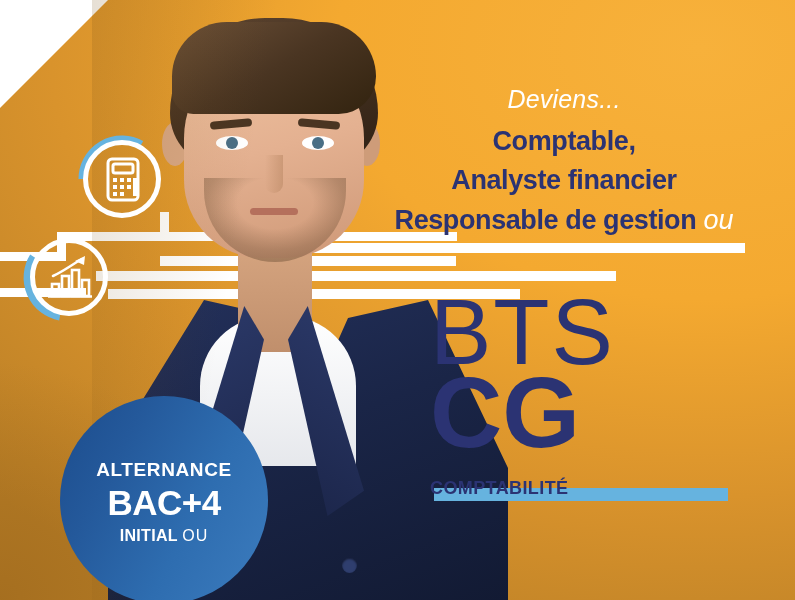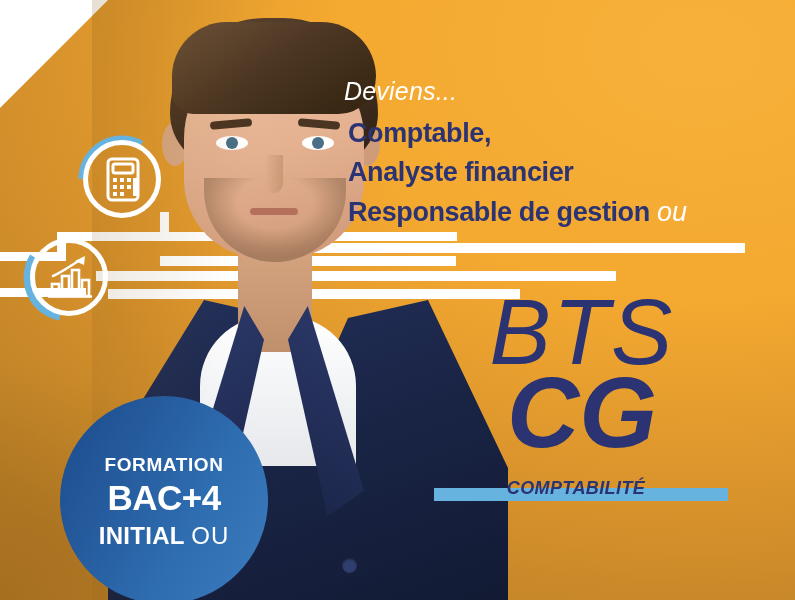--- a/index.html
+++ b/index.html
@@ -33,36 +33,36 @@
   .icon-circle{position:absolute;}
   .icon-ring{
     position:absolute;inset:0;border-radius:50%;
     border:5px solid #ffffff;box-sizing:border-box;
   }
   .icon-arc{position:absolute;overflow:visible;}
   .icon-glyph{position:absolute;inset:0;display:block;}
 
   
   .headline{
-    position:absolute;left:344px;top:78px;width:440px;
+    position:absolute;left:344px;top:86px;width:440px;text-align:center;
   }
   .deviens{
     font-size:25px;font-style:italic;font-weight:300;color:#ffffff;
     letter-spacing:.2px;line-height:1.1;margin:0 0 10px 0;
   }
   .hl-line{
     font-size:27px;font-weight:bold;color:#2B3373;
     letter-spacing:-.4px;line-height:1.32;white-space:nowrap;margin:4px;
   }
   .hl-line .ou{
     color:#ffffff;font-style:italic;font-weight:400;letter-spacing:0;
   }
 
   
-  .bts-block{position:absolute;left:430px;top:296px;width:340px;text-align:center;font-style:italic;}
+  .bts-block{position:absolute;left:430px;top:296px;width:340px;text-align:left;}
   .bts{
     font-size:92px;line-height:.80;color:#2B3373;font-weight:300;
     letter-spacing:2px;margin:0;padding-right:36px;
   }
   .cg{
     font-size:100px;line-height:.84;color:#2B3373;font-weight:bold;
     letter-spacing:0px;margin:0;padding-right:36px;
   }
   .sub-wrap{margin-top:22px;padding-right:48px;}
   .sub-line{
@@ -81,21 +81,21 @@
   .badge{
     position:absolute;left:60px;top:396px;width:208px;height:208px;
     border-radius:50%;
     background:linear-gradient(118deg,#1C4C8C 0%,#24599B 28%,#2E6DB0 62%,#3C7CBE 100%);
     color:#fff;text-align:center;
     display:flex;flex-direction:column;justify-content:center;align-items:center;
     box-sizing:border-box;padding-top:4px;
   }
   .badge-l1{font-size:19px;font-weight:bold;letter-spacing:.6px;line-height:1.25;}
   .badge-l2{font-size:35px;font-weight:bold;letter-spacing:-.5px;line-height:1.2;margin:1px 0 2px;}
-  .badge-l3{font-size:24px;font-weight:bold;letter-spacing:.3px;line-height:1.25;}
+  .badge-l3{font-size:16px;font-weight:bold;letter-spacing:.3px;line-height:1.25;}
   .badge-l3 .ou{font-weight:300;letter-spacing:1px;}
   .badge-l4{font-size:20px;font-weight:bold;letter-spacing:.3px;line-height:1.25;}
 
   
   .photo{position:absolute;left:92px;top:0;width:430px;height:600px;overflow:hidden;}
   .ph{position:absolute;}
   .hair{
     left:78px;top:18px;width:208px;height:150px;border-radius:104px 104px 60px 60px;
     background:linear-gradient(160deg,#5C4430 0%,#422F1E 55%,#2E2014 100%);
   }
@@ -257,18 +257,18 @@
         <span class="hl-bg"></span>
         <span class="txt">COMPTABILITÉ</span>
       </span>
       <span class="sub-line sub-2">
         <span class="hl-bg"></span>
       </span>
     </div>
   </div>
 
   <div class="badge">
-    <div class="badge-l1">FORMATION</div>
+    <div class="badge-l1">ALTERNANCE</div>
     <div class="badge-l2">BAC+4</div>
     <div class="badge-l3"><span>INITIAL</span> <span class="ou">OU</span></div>
   </div>
 
 </div>
 
 </body></html>

